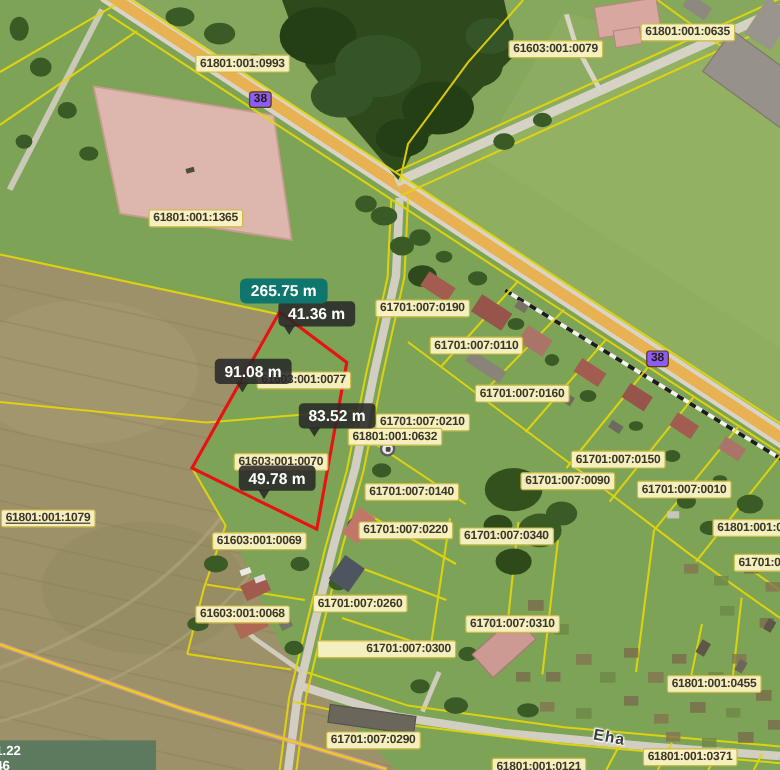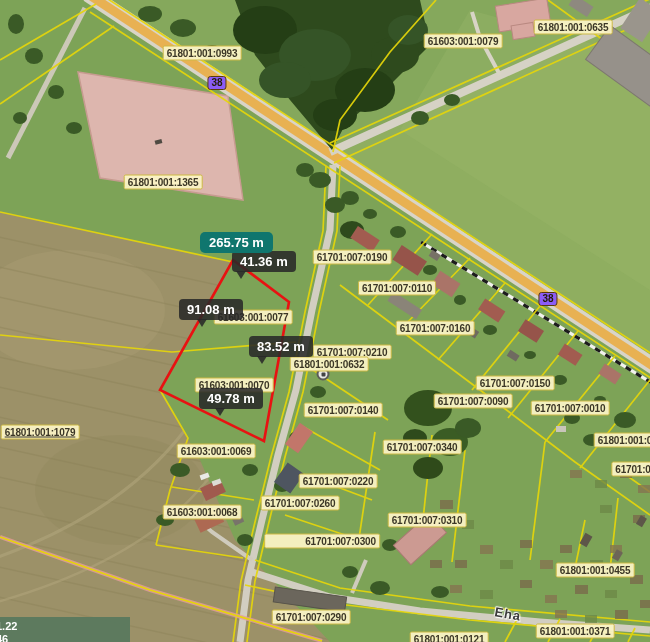--- a/index.html
+++ b/index.html
@@ -282,21 +282,21 @@
     <div class="plabel" style="left: 352px; top: 352px;">61701:007:0210</div>
     <div class="plabel" style="left: 473px; top: 357px; margin-top: 44px;">61701:007:0090</div>
     <div class="plabel" style="left: 515px; top: 383px;">61701:007:0150</div>
     <div class="plabel" style="left: 570px; top: 408px;">61701:007:0010</div>
     <div class="plabel" style="left: 329px; top: 364px;">61801:001:0632</div>
     <div class="plabel" style="left: 343px; top: 410px;">61701:007:0140</div>
     <div class="plabel" style="left: 253px; top: 317px;">61603:001:0077</div>
     <div class="plabel" style="left: 234px; top: 385px;">61603:001:0070</div>
     <div class="plabel" style="left: 216px; top: 451px;">61603:001:0069</div>
     <div class="plabel" style="left: 202px; top: 512px;">61603:001:0068</div>
-    <div class="plabel" style="left: 338px; top: 481px;">61701:007:0220</div>
+    <div class="plabel" style="left: 338px; top: 442px;">61701:007:0220</div>
     <div class="plabel" style="left: 422px; top: 447px;">61701:007:0340</div>
     <div class="plabel" style="left: 300px; top: 503px;">61701:007:0260</div>
     <div class="plabel" style="left: 427px; top: 520px;">61701:007:0310</div>
     <div class="plabel" style="left: 322px; top: 541px; padding-left: 40px;">61701:007:0300</div>
     <div class="plabel" style="left: 633px; top: 440px;">61801:001:0085</div>
     <div class="plabel" style="left: 633px; top: 469px;">61701:0</div>
     <div class="plabel" style="left: 595px; top: 570px;">61801:001:0455</div>
     <div class="plabel" style="left: 311px; top: 617px;">61701:007:0290</div>
     <div class="plabel" style="left: 575px; top: 631px;">61801:001:0371</div>
     <div class="plabel" style="left: 449px; top: 639px;">61801:001:0121</div>

